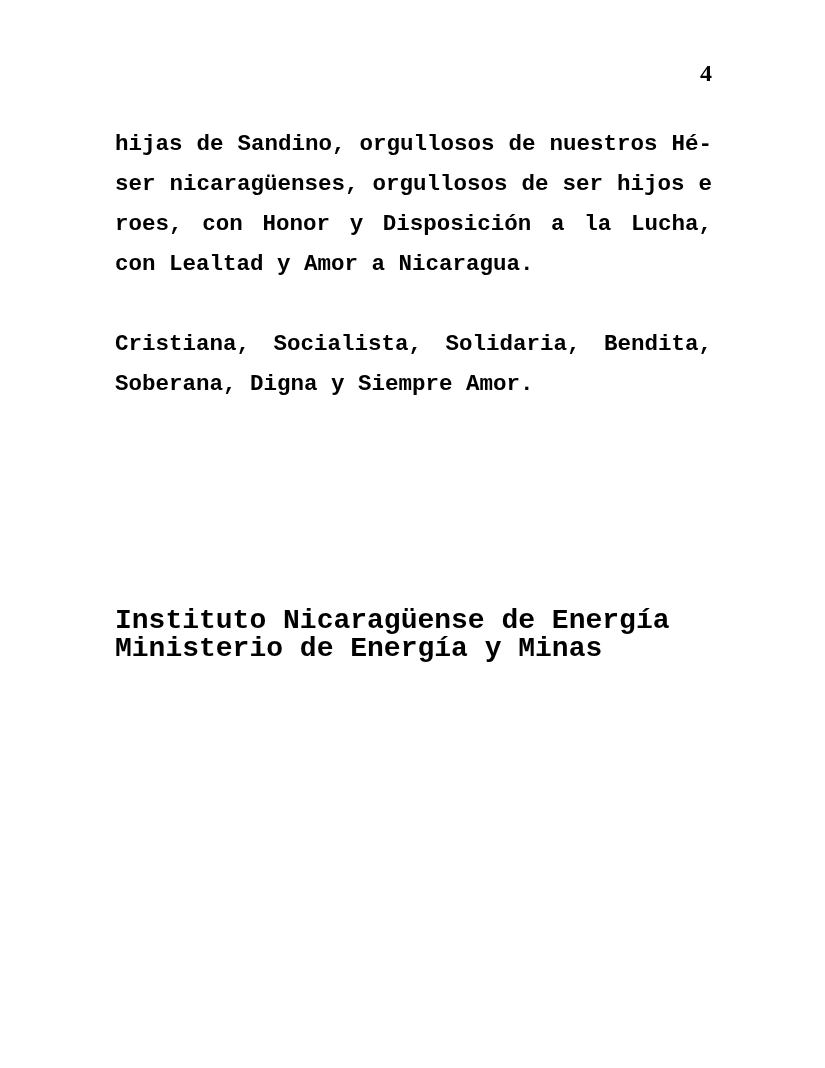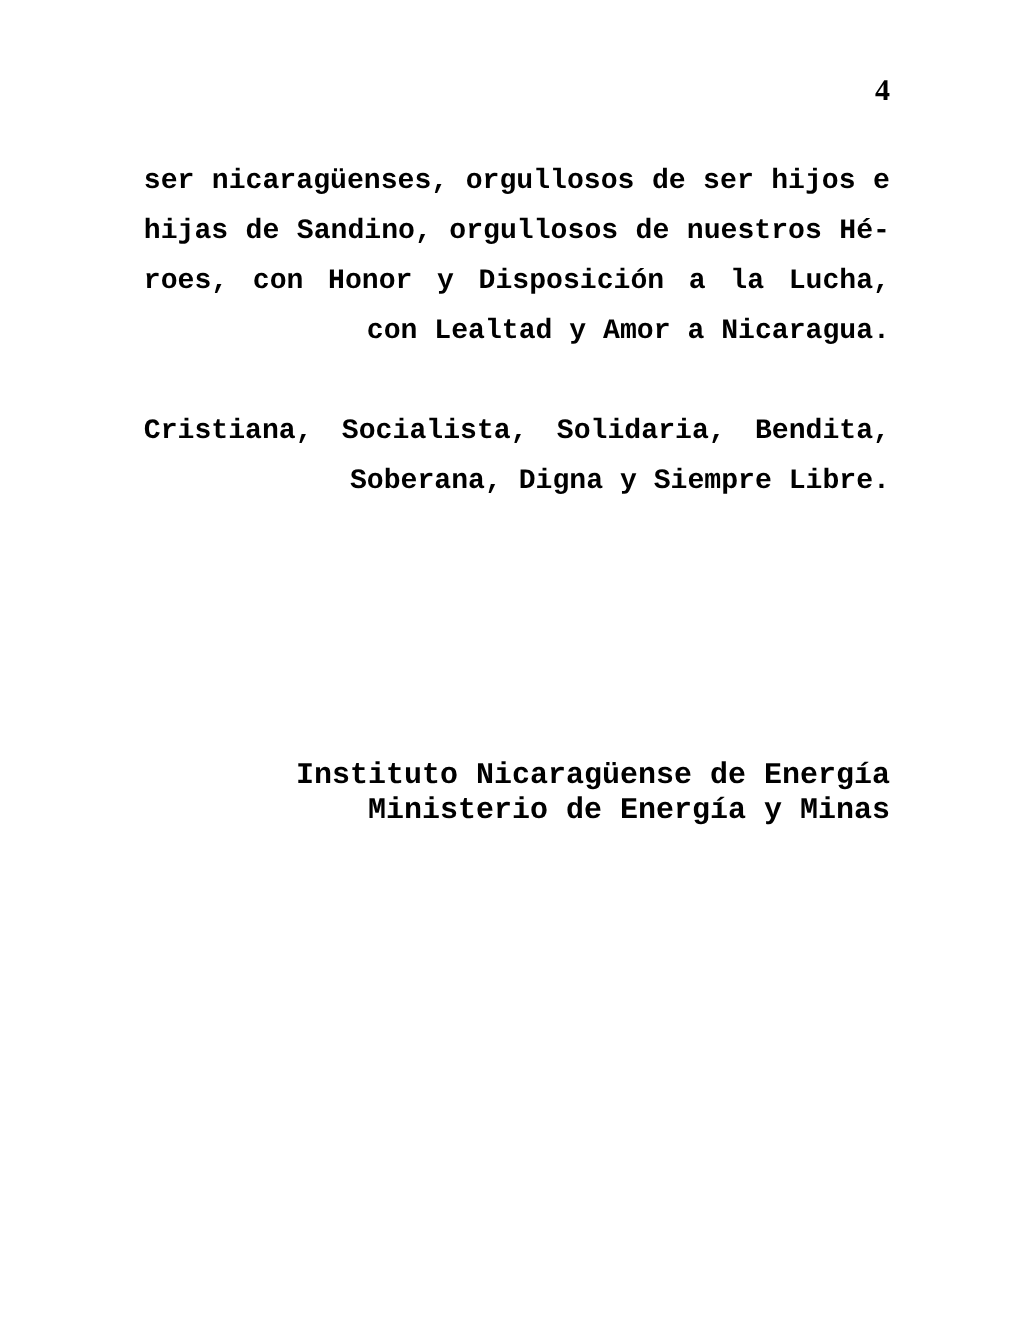--- a/index.html
+++ b/index.html
@@ -34,56 +34,56 @@
     left: 115px;
     width: 597px;
     font-size: 22.5px;
   }
   .paragraph {
     margin: 0 0 40px 0;
   }
   .line {
     height: 40px;
     line-height: 40px;
-    text-align: right;
+    text-align: left;
     overflow: visible;
   }
   .line.justify {
     text-align: justify;
     text-align-last: justify;
   }
   .footer {
     position: absolute;
     top: 607px;
     left: 115px;
     width: 597px;
-    font-size: 24px;
+    font-size: 28px;
   }
   .footer .line {
     height: 28px;
     line-height: 28px;
   }
 </style>
 </head>
 <body>
 
 <div class="page">
   <div class="page-number">4</div>
 
   <div class="body-text">
     <div id="paragraphs">
         <div class="paragraph">
+          <div class="line justify"><span style="">hijas de Sandino, orgullosos de nuestros Hé-</span></div>
           <div class="line justify"><span style="">ser nicaragüenses, orgullosos de ser hijos e</span></div>
-          <div class="line justify"><span style="">hijas de Sandino, orgullosos de nuestros Hé-</span></div>
           <div class="line justify"><span style="">roes, con Honor y Disposición a la Lucha,</span></div>
           <div class="line"><span style="">con Lealtad y Amor a Nicaragua.</span></div>
         </div>
         <div class="paragraph">
           <div class="line justify"><span style="">Cristiana, Socialista, Solidaria, Bendita,</span></div>
-          <div class="line"><span style="">Soberana, Digna y Siempre Libre.</span></div>
+          <div class="line"><span style="">Soberana, Digna y Siempre Amor.</span></div>
         </div>
       </div>
   </div>
 
   <div class="footer" id="footer">
       <div class="line"><span style="">Instituto Nicaragüense de Energía</span></div>
       <div class="line"><span style="">Ministerio de Energía y Minas</span></div>
     </div>
 </div>
 

